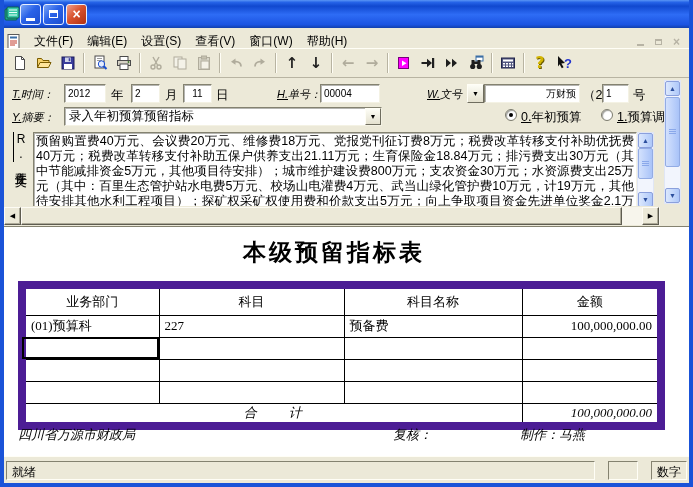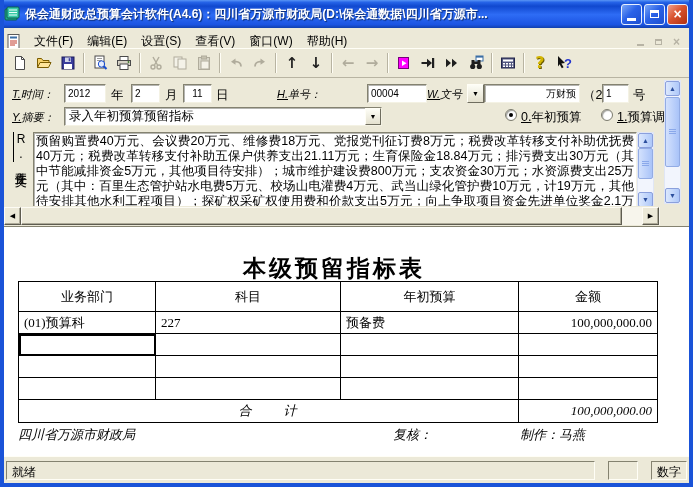--- a/index.html
+++ b/index.html
@@ -82,24 +82,24 @@
   .hbar { position:absolute; left:0; top:1px; width:656px; height:18px; background:#f7f5ec; }
   .hbtn { position:absolute; top:0; width:17px; height:18px; background:#ece9d8; border:1px solid;
     border-color:#fdfbf4 #5e5c50 #5e5c50 #fdfbf4; box-shadow:inset -1px -1px 0 #aeab9a;
     display:flex; align-items:center; justify-content:center; font-size:7px; color:#000; }
   .hthumb { position:absolute; top:0; left:17px; width:601px; height:18px; background:#ece9d8; border:1px solid;
     border-color:#fdfbf4 #5e5c50 #5e5c50 #fdfbf4; box-shadow:inset -1px -1px 0 #aeab9a; }
 
   
   .docarea { position:absolute; left:0; top:226px; width:685px; height:230px; background:#fff; border-top:1px solid #848270; }
   .doc-title { position:absolute; left:0; top:10px; width:660px; text-align:center; font-size:23px; font-weight:bold;
-    letter-spacing:3px; font-family:"Liberation Sans","DejaVu Sans",sans-serif;margin-top:16px; }
+    letter-spacing:3px; font-family:"Liberation Sans","DejaVu Sans",sans-serif; }
   table.grid { position:absolute; left:14px; top:54px; width:639px; border-collapse:collapse; table-layout:fixed;
     font-family:"Liberation Serif","DejaVu Serif",serif; font-size:13px; }
-  table.grid { border:1px solid #4c1d95; }
+  table.grid { border:8px solid #4c1d95; }
   table.grid th, table.grid td { border:1px solid #000; padding:0 5px; overflow:hidden; white-space:nowrap; }
   table.grid th { height:30px; font-weight:normal; text-align:center; font-family:"Liberation Sans",sans-serif; }
   table.grid td { height:22px; }
   td.num { text-align:right; }
   td.sel { outline:2px solid #000; outline-offset:-2px; }
   tr.total td { height:23px;font-style:italic; }
   td.tlabel { text-align:center; letter-spacing:2px; }
   .doc-footer { position:absolute; top:199px; font-size:13px; font-style:italic;
     font-family:"Liberation Serif","DejaVu Serif",serif; white-space:nowrap; }
 
@@ -118,21 +118,20 @@
 <div class="win">
 
   <div class="titlebar">
     <span>
       <svg width="16" height="16" viewBox="0 0 16 16">
         <rect x="1" y="3" width="12" height="11" rx="1" fill="#1fa789" stroke="#0b5f4c"></rect>
         <rect x="3" y="1" width="12" height="11" rx="1" fill="#39c9a8" stroke="#0b5f4c"></rect>
         <path d="M5 4h8M5 6.5h8M5 9h8" stroke="#eafff8" stroke-width="1"></path>
       </svg>
     </span>
-    <span class="title-text">保会通财政总预算会计软件(A4.6)：四川省万源市财政局(D:\保会通数据\四川省万源市...</span>
     <span class="winbtns">
       <span class="wbtn blue">
           <span class="glyph-min"></span>
         </span>
       <span class="wbtn blue">
           <span class="glyph-max"></span>
         </span>
       <span class="wbtn red">
           <span>×</span>
         </span>
@@ -314,21 +313,21 @@
   <div class="formpanel">
     <span class="flabel" style="left:8px; top:9px;">T.时间：</span>
     <input class="inp" style="left: 60px; top: 6px; width: 42px;" readonly="" value="2012">
     <span class="ftext" style="left:107px; top:9px;">年</span>
     <input class="inp" style="left: 127px; top: 6px; width: 29px;" readonly="" value="2">
     <span class="ftext" style="left:161px; top:9px;">月</span>
     <input class="inp" style="left: 179px; top: 6px; width: 29px; text-align: center;" readonly="" value="11">
     <span class="ftext" style="left:212px; top:9px;">日</span>
 
     <span class="flabel" style="left:273px; top:9px;">H.单号：</span>
-    <input class="inp" style="left: 316px; top: 6px; width: 60px; margin-left: 47px;" readonly="" value="00004">
+    <input class="inp" style="left: 316px; top: 6px; width: 60px;" readonly="" value="00004">
 
     <span class="flabel" style="left:423px; top:9px;">W.文号：</span>
     <span class="combo-btn" style="left:463px; top:6px;">
         <span>▼</span>
       </span>
     <input class="inp" style="left: 480px; top: 6px; width: 96px; text-align: right;" readonly="" value="万财预">
     <span class="ftext" style="left:579px; top:9px;">（2012）</span>
     <input class="inp" style="left: 598px; top: 6px; width: 27px;" readonly="" value="1">
     <span class="ftext" style="left:629px; top:9px;">号</span>
 
@@ -375,21 +374,21 @@
       <colgroup>
           <col style="width:137px">
           <col style="width:185px">
           <col style="width:178px">
           <col style="width:139px">
         </colgroup>
       <tbody>
           <tr>
         <th>业务部门</th>
         <th>科目</th>
-        <th>年初预算</th>
+        <th>科目名称</th>
         <th>金额</th>
       </tr>
       <tr>
         <td>(01)预算科</td>
         <td>227</td>
         <td>预备费</td>
         <td class="num">100,000,000.00</td>
       </tr>
       <tr>
         <td class="sel"></td>

